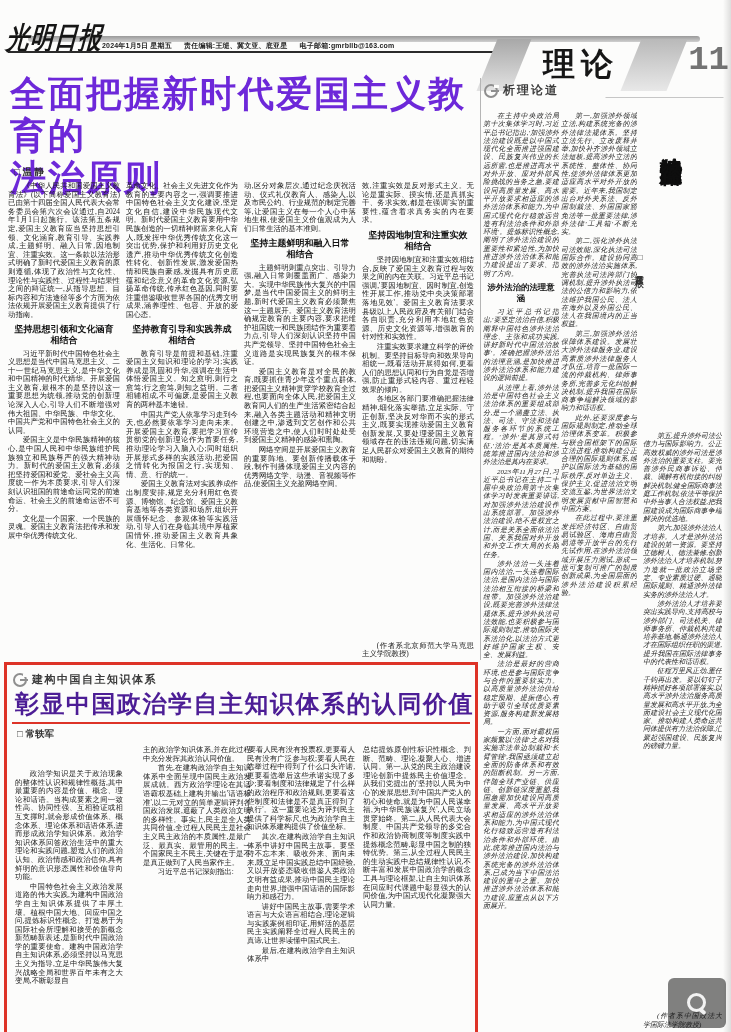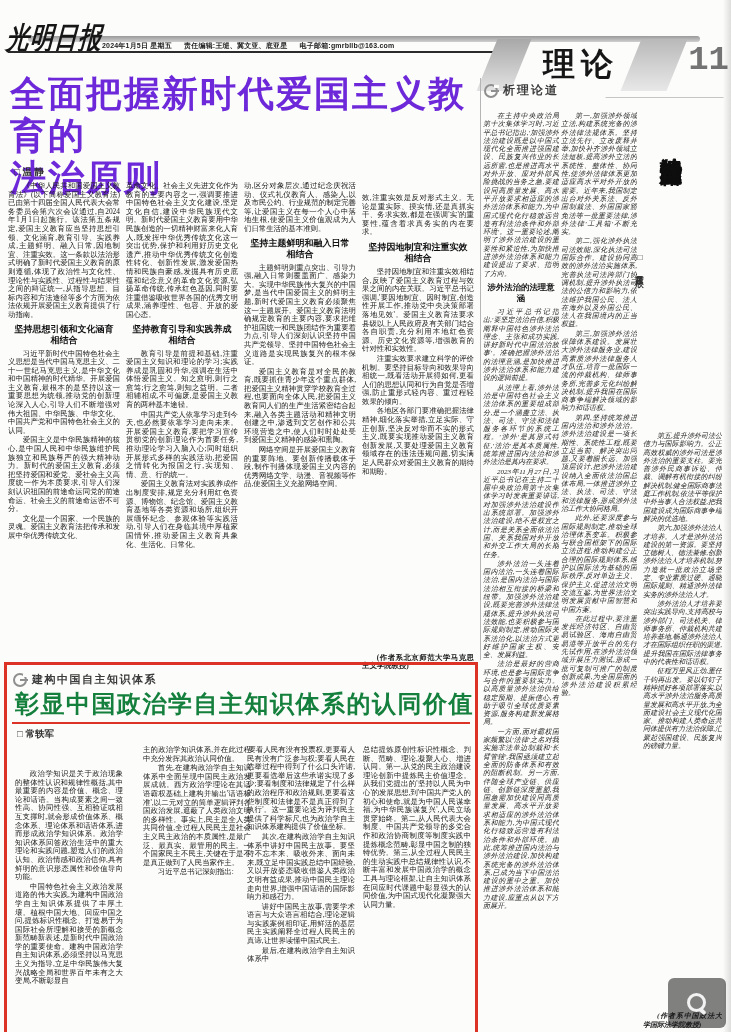--- a/index.html
+++ b/index.html
@@ -32,21 +32,21 @@
   
   .headline-main{position:absolute;left:10px;top:73px;width:468px;font-size:36px;line-height:42px;
            font-weight:900;letter-spacing:2px;color:#6d28d9;}
   .byline{font-family:"Liberation Sans",sans-serif;font-size:9.5px;font-weight:bold;color:#333;}
   .byline-main{position:absolute;left:14px;top:166px;}
 
   .col{position:absolute;text-align:justify;overflow:hidden;font-size:7.4px;line-height:8.6px;color:#191919;}
   .col p{margin:0 0 1px;text-indent:2em;}
   .subhead{font-family:"Liberation Sans",sans-serif;font-weight:bold;font-size:9px;line-height:11.5px;
            text-align:center;text-indent:0!important;margin:4px 4px 3px!important;color:#111;}
-  .note{font-weight:bold;}
+  .note{font-weight:normal;}
   .flexcol{display:flex;flex-direction:column;}
   .flexcol .note{margin-top:auto;}
 
   
   .kicker{display:flex;align-items:center;gap:5px;font-family:"Liberation Sans",sans-serif;
           font-weight:bold;color:#3c3c3c;}
   .gicon{width:14px;height:14px;border:2.5px solid #8f8f8f;border-radius:50%;
          position:relative;flex:0 0 auto;box-sizing:border-box;}
   .gicon:after{content:"";position:absolute;right:-3px;top:4px;width:8px;height:2.5px;background:#8f8f8f;}
   .gicon:before{content:"";position:absolute;right:-3px;top:-1px;width:5px;height:3px;background:#fcfcfb;}
@@ -59,21 +59,21 @@
           writing-mode:vertical-rl;font-size:22px;font-weight:900;letter-spacing:0.5px;
           color:#0e0e0e;font-family:"Liberation Serif",serif;}
   .vbyline{position:absolute;left:634px;top:252px;height:90px;writing-mode:vertical-rl;
           font-size:8.5px;font-weight:bold;color:#333;font-family:"Liberation Sans",sans-serif;letter-spacing:2px;}
 
   
   .redbox{position:absolute;left:4px;top:662px;width:468px;height:370px;
           border:3px solid #dd3327;border-bottom:none;box-sizing:content-box;}
   .rb-kicker{position:absolute;left:6px;top:7px;text-align:center;}
   .rb-headline{position:absolute;left:8px;top:26px;width:456px;font-size:24px;line-height:27px;
-          font-weight:900;letter-spacing:1.5px;color:#15803d;white-space:nowrap;}
+          font-weight:900;letter-spacing:1.5px;color:#4c1d95;white-space:nowrap;}
   .rb-rule{position:absolute;left:5px;top:57px;width:458px;height:2px;background:#dd3327;}
   .rb-byline{position:absolute;left:10px;top:63px;}
 
   
   .watermark{position:absolute;left:668px;top:978px;width:58px;height:50px;border-radius:6px;
           background:rgba(25,25,25,.55);display:flex;align-items:center;justify-content:center;}
   .mag{position:relative;width:20px;height:20px;}
   .mag .lens{position:absolute;left:0;top:0;width:13px;height:13px;border:3px solid #f2f2f2;border-radius:50%;}
   .mag .handle{position:absolute;left:14px;top:14px;width:8px;height:3.5px;background:#f2f2f2;
           transform:rotate(45deg);transform-origin:left top;border-radius:2px;}
@@ -123,54 +123,53 @@
     <p>中国共产党人依靠学习走到今天,也必然要依靠学习走向未来。开展爱国主义教育,要把学习宣传贯彻党的创新理论作为首要任务,推动理论学习入脑入心;同时组织开展形式多样的实践活动,把爱国之情转化为报国之行,实现知、情、意、行的统一。</p>
     <p>爱国主义教育法对实践养成作出制度安排,规定充分利用红色资源、博物馆、纪念馆、爱国主义教育基地等各类资源和场所,组织开展缅怀纪念、参观体验等实践活动,引导人们在身临其境中厚植家国情怀,推动爱国主义教育具象化、生活化、日常化。</p>
   </div>
   <div class="col" style="left:244px;top:182px;width:112px;height:478px;">
     <p style="text-indent:0;">动,区分对象层次,通过纪念庆祝活动、仪式礼仪教育人、感染人,以及市民公约、行业规范的制定完善等,让爱国主义在每一个人心中落地生根,使爱国主义价值观成为人们日常生活的基本准则。</p>
     <p class="subhead">坚持主题鲜明和融入日常相结合</p>
     <p>主题鲜明则重点突出、引导力强,融入日常则覆盖面广、感染力大。实现中华民族伟大复兴的中国梦,是当代中国爱国主义的鲜明主题,新时代爱国主义教育必须聚焦这一主题展开。爱国主义教育法明确规定教育的主要内容,要求把维护祖国统一和民族团结作为重要着力点,引导人们深刻认识坚持中国共产党领导、坚持中国特色社会主义道路是实现民族复兴的根本保证。</p>
     <p>爱国主义教育是对全民的教育,既要抓住青少年这个重点群体,把爱国主义精神贯穿学校教育全过程,也要面向全体人民,把爱国主义教育同人们的生产生活紧密结合起来,融入各类主题活动和精神文明创建之中,渗透到文艺创作和公共环境营造之中,使人们时时处处受到爱国主义精神的感染和熏陶。</p>
     <p>网络空间是开展爱国主义教育的重要阵地。要创新传播载体手段,制作刊播体现爱国主义内容的优秀网络文学、动漫、音视频等作品,使爱国主义充盈网络空间。</p>
   </div>
-  <div class="col flexcol" style="left:362px;top:182px;width:112px;height:478px;margin-top:12px;">
+  <div class="col flexcol" style="left:362px;top:182px;width:112px;height:478px;">
     <p style="text-indent:0;">效,注重实效是反对形式主义。无论是重实际、摸实情,还是真抓实干、务求实效,都是在强调'实'的重要性,蕴含着求真务实的内在要求。</p>
     <p class="subhead">坚持因地制宜和注重实效相结合</p>
     <p>坚持因地制宜和注重实效相结合,反映了爱国主义教育过程与效果之间的内在关联。习近平总书记强调,'要因地制宜、因时制宜,创造性开展工作,推动党中央决策部署落地见效'。爱国主义教育法要求县级以上人民政府及有关部门结合各自职责,充分利用本地红色资源、历史文化资源等,增强教育的针对性和实效性。</p>
     <p>注重实效要求建立科学的评价机制。要坚持目标导向和效果导向相统一,既看活动开展得如何,更看人们的思想认同和行为自觉是否增强,防止重形式轻内容、重过程轻效果的倾向。</p>
     <p>各地区各部门要准确把握法律精神,细化落实举措,立足实际、守正创新,坚决反对华而不实的形式主义,既要实现推动爱国主义教育创新发展,又要处理爱国主义教育领域存在的违法违规问题,切实满足人民群众对爱国主义教育的期待和期盼。</p>
     <p class="note">(作者系北京师范大学马克思主义学院教授)</p>
   </div>
 
   <div class="vdivider"></div>
 
   <div class="kicker abs" style="left:484px;top:82px;font-size:12px;letter-spacing:2px;">
     <span class="gicon"></span>
     <span>析理论道</span>
   </div>
 
   <div class="vtitle">涉外法治的法理意涵与建设路径</div>
   <div class="vbyline">□ 霍政欣</div>
 
   <div class="col kai" style="left:483px;top:112px;width:76px;height:918px;">
-    <p>在主持中央政治局第十次集体学习时,习近平总书记指出,'加强涉外法治建设既是以中国式现代化全面推进强国建设、民族复兴伟业的长远所需,也是推进高水平对外开放、应对外部风险挑战的当务之急,要建设同高质量发展、高水平开放要求相适应的涉外法治体系和能力,为中国式现代化行稳致远营造有利法治条件和外部环境'。这一重要论述,阐明了涉外法治建设的重要性和紧迫性,为加快推进涉外法治体系和能力建设提出了要求、指明了方向。</p>
+    <p>在主持中央政治局第十次集体学习时,习近平总书记指出,'加强涉外法治建设既是以中国式现代化全面推进强国建设、民族复兴伟业的长远所需,也是推进高水平对外开放、应对外部风险挑战的当务之急,要建设同高质量发展、高水平开放要求相适应的涉外法治体系和能力,为中国式现代化行稳致远营造有利法治条件和外部环境'。提炼标识性概念,阐明了涉外法治建设的重要性和紧迫性,为加快推进涉外法治体系和能力建设提出了要求、指明了方向。</p>
     <p class="subhead">涉外法治的法理意涵</p>
     <p>习近平总书记指出,'要坚定法治自信,积极阐释中国特色涉外法治理念、主张和成功实践,讲好新时代中国法治故事'。准确把握涉外法治的法理意涵,是加快推进涉外法治体系和能力建设的逻辑前提。</p>
     <p>从法理上看,涉外法治是中国特色社会主义法治体系的重要组成部分,是一个涵盖立法、执法、司法、守法和法律服务各环节的系统工程。'涉外'是其形式特征,'法治'是其本质属性,统筹推进国内法治和涉外法治是其内在要求。</p>
     <p>2023年11月27日,习近平总书记在主持二十届中央政治局第十次集体学习时发表重要讲话,对加强涉外法治建设作出系统部署。加强涉外法治建设,绝不是权宜之计,而是关系全面依法治国、关系我国对外开放和外交工作大局的长期任务。</p>
     <p>涉外法治一头连着国内法治,一头连着国际法治,是国内法治与国际法治相互衔接的桥梁和纽带。加强涉外法治建设,既要完善涉外法律法规体系,提升涉外执法司法效能,也要积极参与国际规则制定,推动国际关系法治化,以法治方式更好维护国家主权、安全、发展利益。</p>
     <p>法治是最好的营商环境,也是参与国际竞争与合作的重要软实力。以高质量涉外法治供给稳定预期、提振信心,有助于吸引全球优质要素资源,服务构建新发展格局。</p>
     <p>一方面,面对霸权国家频繁以'法律'之名对我实施非法单边制裁和'长臂管辖',我国亟须建立起全面的防备体系和有效的阻断机制。另一方面,伴随全球产业链、供应链、创新链深度重塑,我国急需加快建设同高质量发展、高水平开放要求相适应的涉外法治体系和能力,为中国式现代化行稳致远营造有利法治条件和外部环境。由此,统筹推进国内法治与涉外法治建设,加快构建系统完备的涉外法治体系,已成为当下中国法治建设的重中之重。加快推进涉外法治体系和能力建设,应重点从以下方面展开。</p>
   </div>
   <div class="col kai" style="left:561px;top:112px;width:76px;height:918px;">
     <p>第一,加强涉外领域立法,构建系统完备的涉外法律法规体系。坚持立法先行、立改废释并举,加快补齐涉外领域立法短板,提高涉外立法的系统性、整体性、协同性,使涉外法律体系更加适应高水平对外开放的需要。近年来,我国制定出台对外关系法、反外国制裁法、外国国家豁免法等一批重要法律,涉外法律'工具箱'不断充实。</p>
     <p>第二,强化涉外执法司法效能,深化执法司法国际合作。建设协同高效的涉外法治实施体系,完善执法司法跨部门协调机制,提升涉外执法司法的公信力和影响力,依法维护我国公民、法人在海外以及外国公民、法人在我国境内的正当权益。</p>
     <p>第三,加强涉外法治保障体系建设。发展壮大涉外法律服务业,建设高素质涉外法律服务人才队伍,培育一批国际一流的仲裁机构、律师事务所,完善多元化纠纷解决机制,提升我国在国际商事争端解决领域的影响力和话语权。</p>
-    <p>第四,坚持统筹推进国内法治和涉外法治。涉外法治建设是一项长期性、系统性工程,既要立足当前、解决突出问题,又要着眼长远、加强顶层设计,把涉外法治建设纳入全面依法治国总体布局,一体推进涉外立法、执法、司法、守法和法律服务,形成涉外法治工作大协同格局。</p>
     <p>此外,还要深度参与国际规则制定,推动全球治理体系变革。积极参与联合国框架下的国际立法进程,推动构建公正合理的国际规则体系,维护以国际法为基础的国际秩序,反对单边主义、保护主义,促进法治文明交流互鉴,为世界法治文明发展贡献中国智慧和中国方案。</p>
     <p>在此过程中,要注重发挥经济特区、自由贸易试验区、海南自由贸易港等开放平台的先行先试作用,在涉外法治领域开展压力测试,形成一批可复制可推广的制度创新成果,为全国层面的涉外法治建设积累经验。</p>
   </div>
   <div class="col kai flexcol" style="left:643px;top:432px;width:79px;height:598px;">
     <p>第五,提升涉外司法公信力与国际影响力。公正高效权威的涉外司法是涉外法治的重要支柱。要完善涉外民商事诉讼、仲裁、调解有机衔接的纠纷解决机制,健全国际商事法庭工作机制,依法平等保护中外当事人合法权益,把我国建设成为国际商事争端解决的优选地。</p>
     <p>第六,加强涉外法治人才培养。人才是涉外法治建设的第一资源。要坚持立德树人、德法兼修,创新涉外法治人才培养机制,努力造就一批政治立场坚定、专业素质过硬、通晓国际规则、精通涉外法律实务的涉外法治人才。</p>
     <p>涉外法治人才培养要突出实践导向,支持高校与涉外部门、司法机关、律师事务所、仲裁机构共建培养基地,畅通涉外法治人才在国际组织任职的渠道,提升我国在国际法律事务中的代表性和话语权。</p>
     <p>征程万里风正劲,重任千钧再出发。要以钉钉子精神抓好各项部署落实,以高水平涉外法治服务高质量发展和高水平开放,为全面建设社会主义现代化国家、推动构建人类命运共同体提供有力法治保障,汇聚起强国建设、民族复兴的磅礴力量。</p>
     <p class="note">(作者系中国政法大学国际法学院教授)</p>
   </div>

